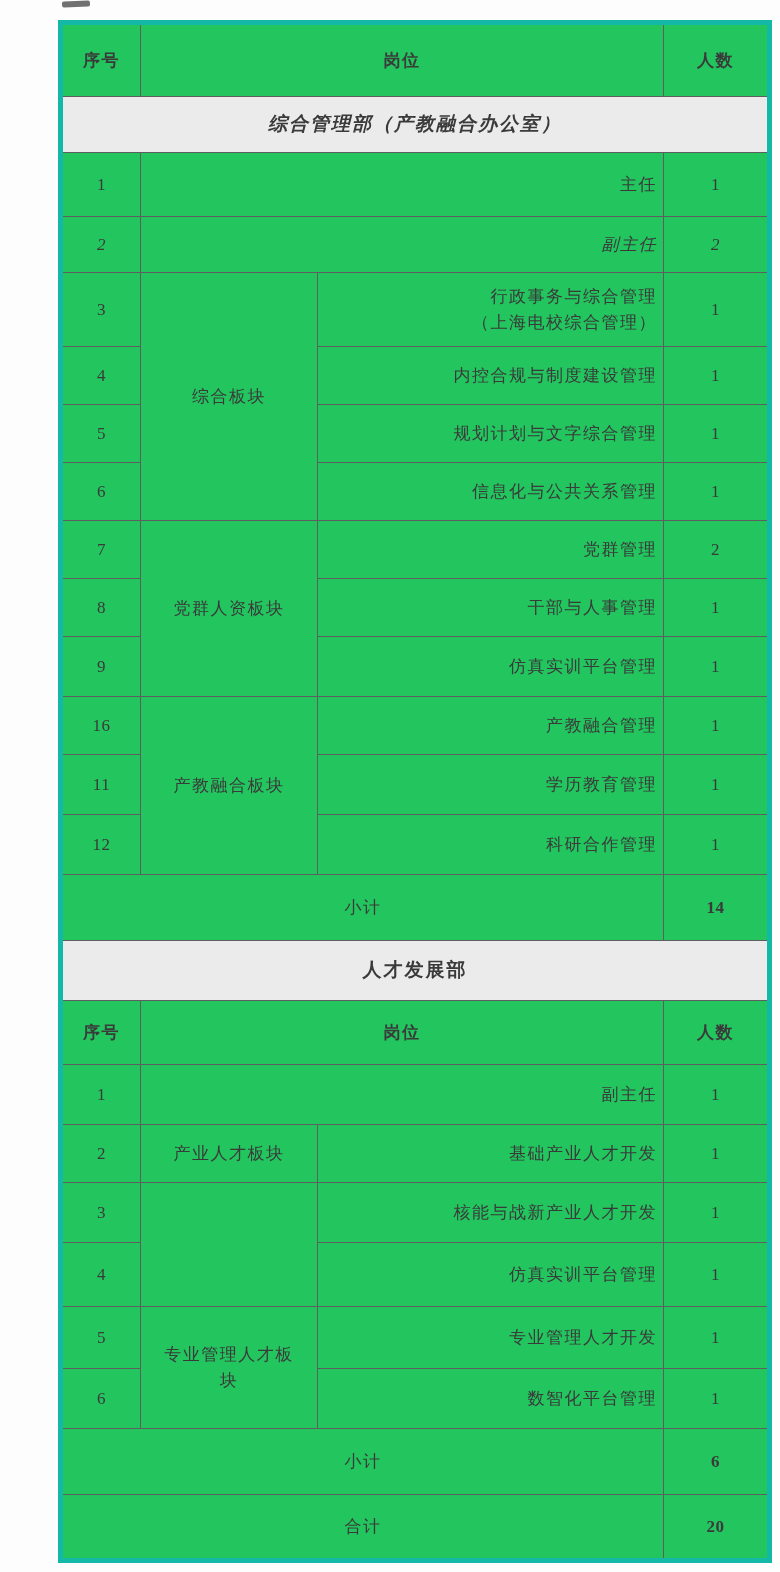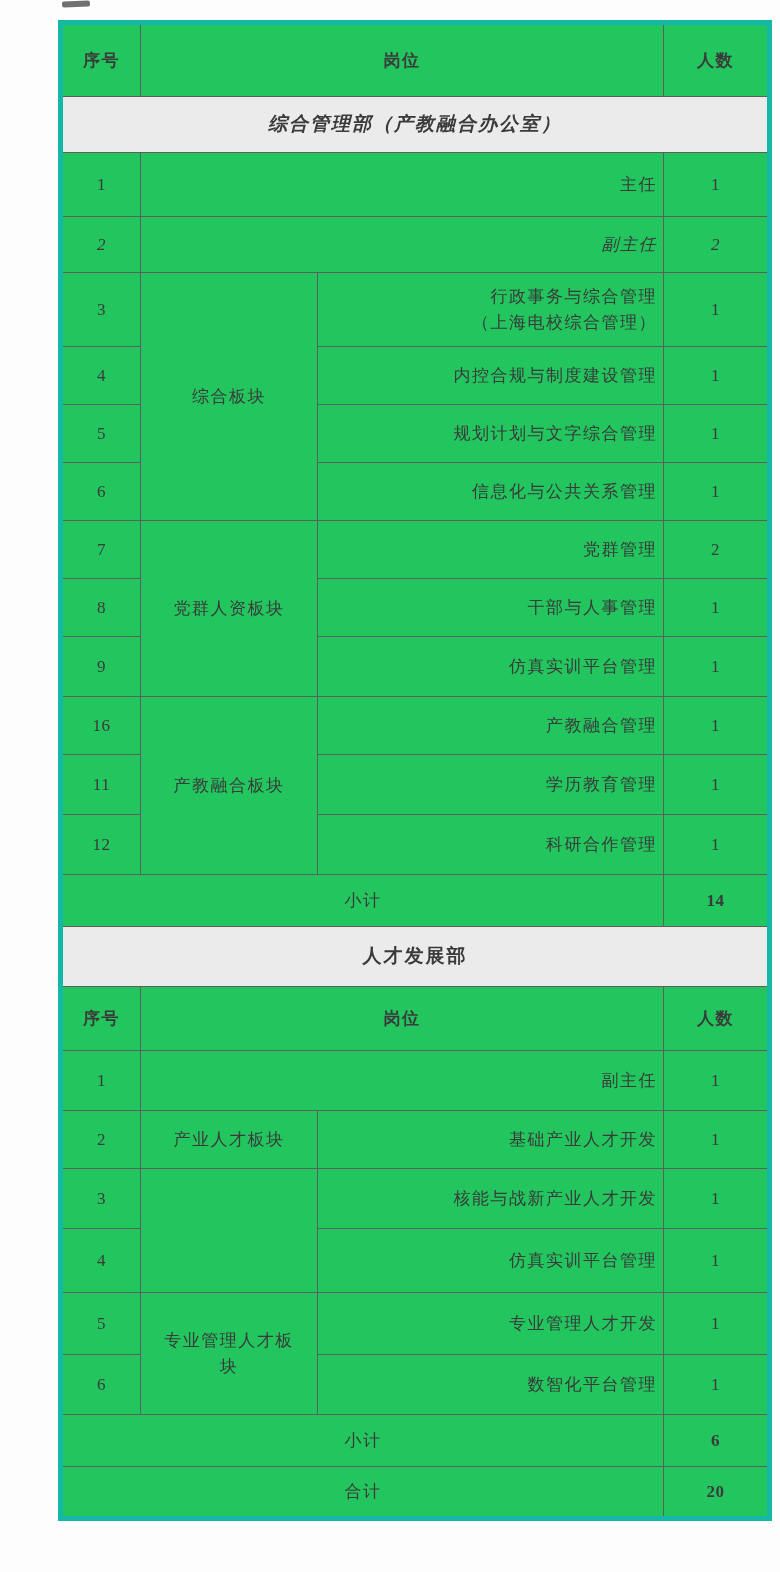--- a/index.html
+++ b/index.html
@@ -51,21 +51,21 @@
   }
   td.block-cell { padding: 9px 22px; }
   td.pos { white-space: pre-line; text-align: right; }
   td.num { letter-spacing: 0.5px; }
   td.bold { font-weight: bold; margin-top: 6px; }
   tr.h56 { height: 56px; font-style: italic; }
   tr.h58 { height: 58px; }
   tr.h60 { height: 60px; }
   tr.h62 { height: 62px; }
   tr.h64 { height: 64px; }
-  tr.h66 { height: 52px; }
+  tr.h66 { height: 66px; }
   tr.h74 { height: 74px; }
 </style>
 </head>
 <body>
 
 <div class="canvas">
   <div class="fragment"></div>
 
   <table class="staffing">
     <colgroup>

